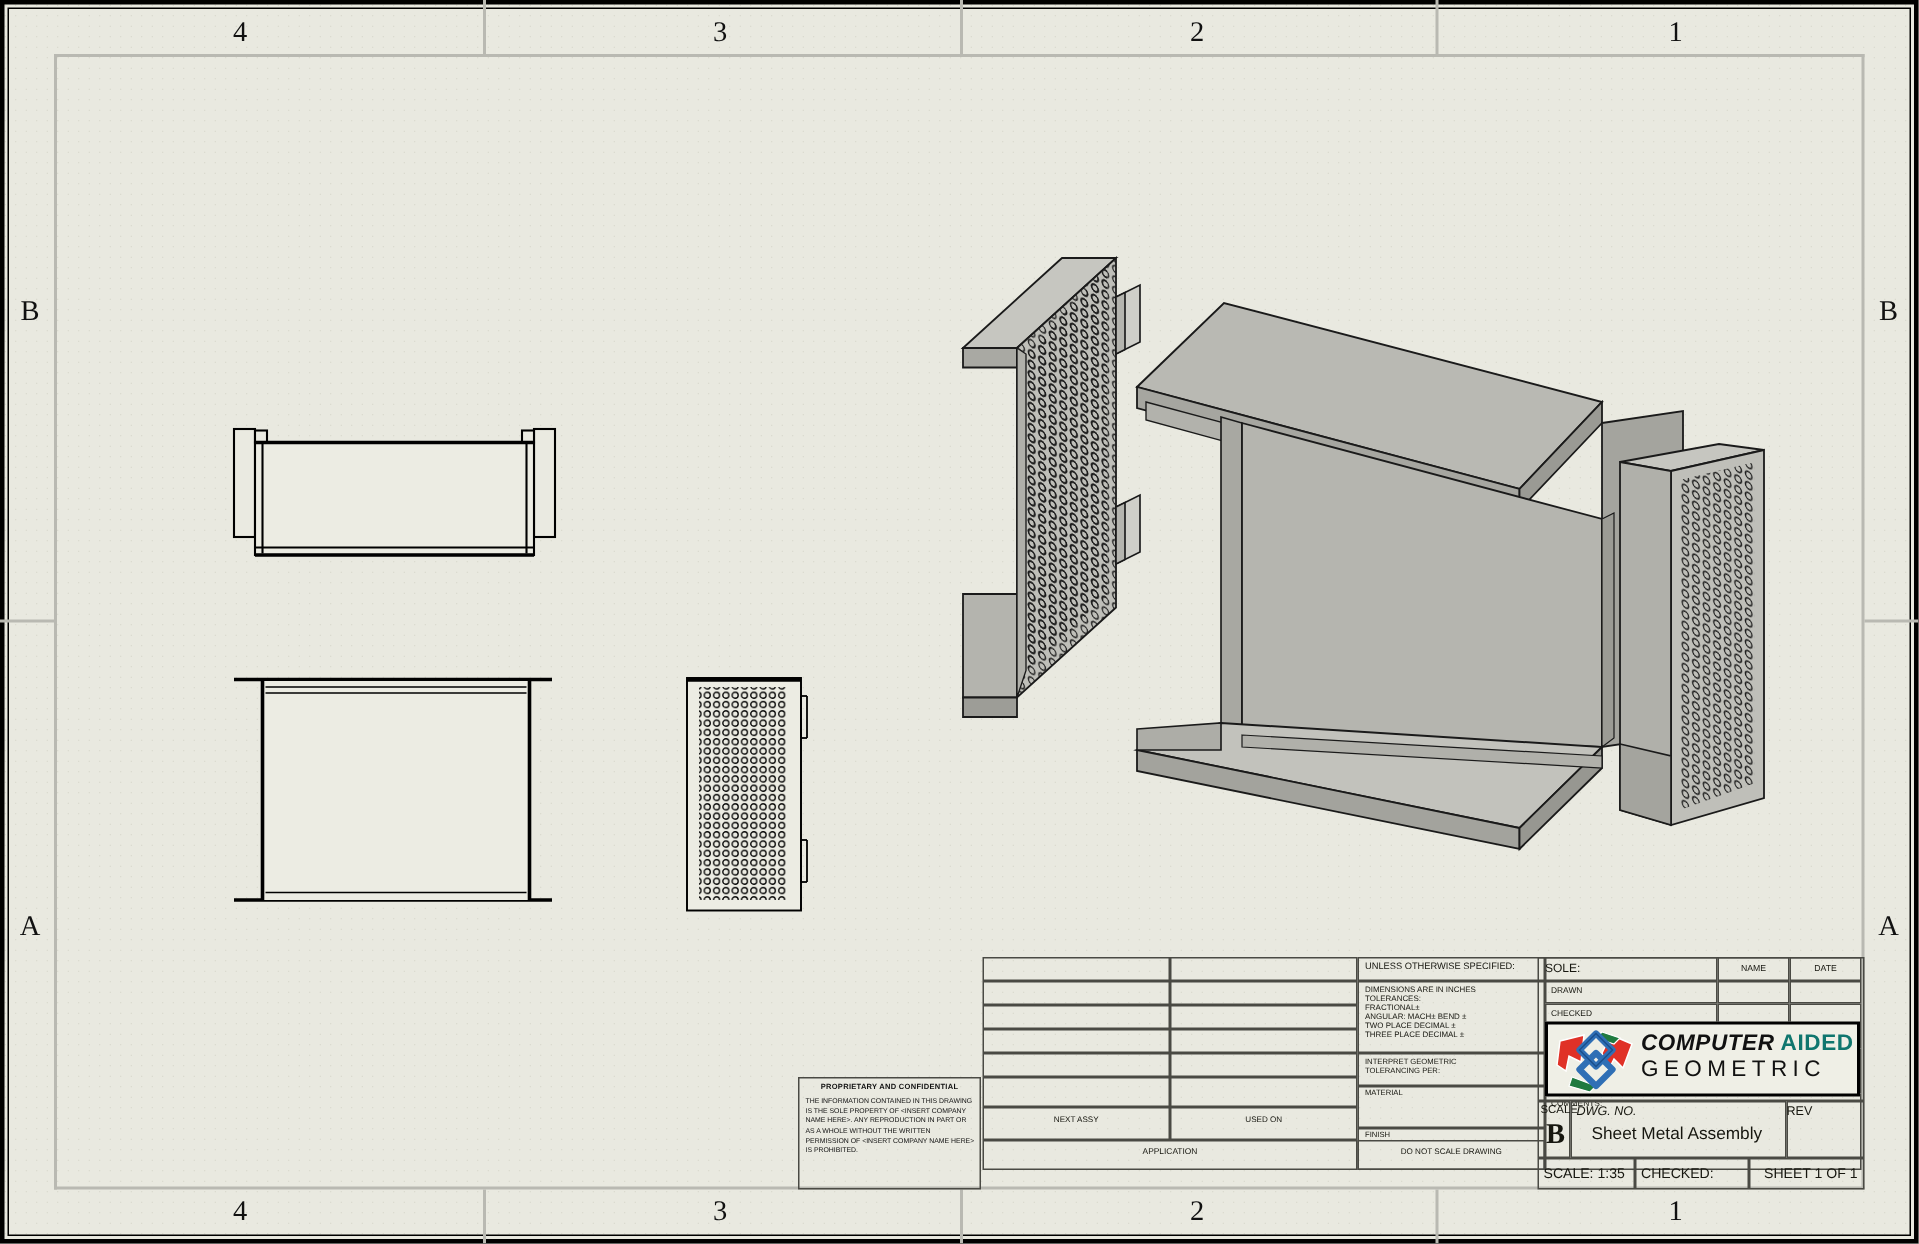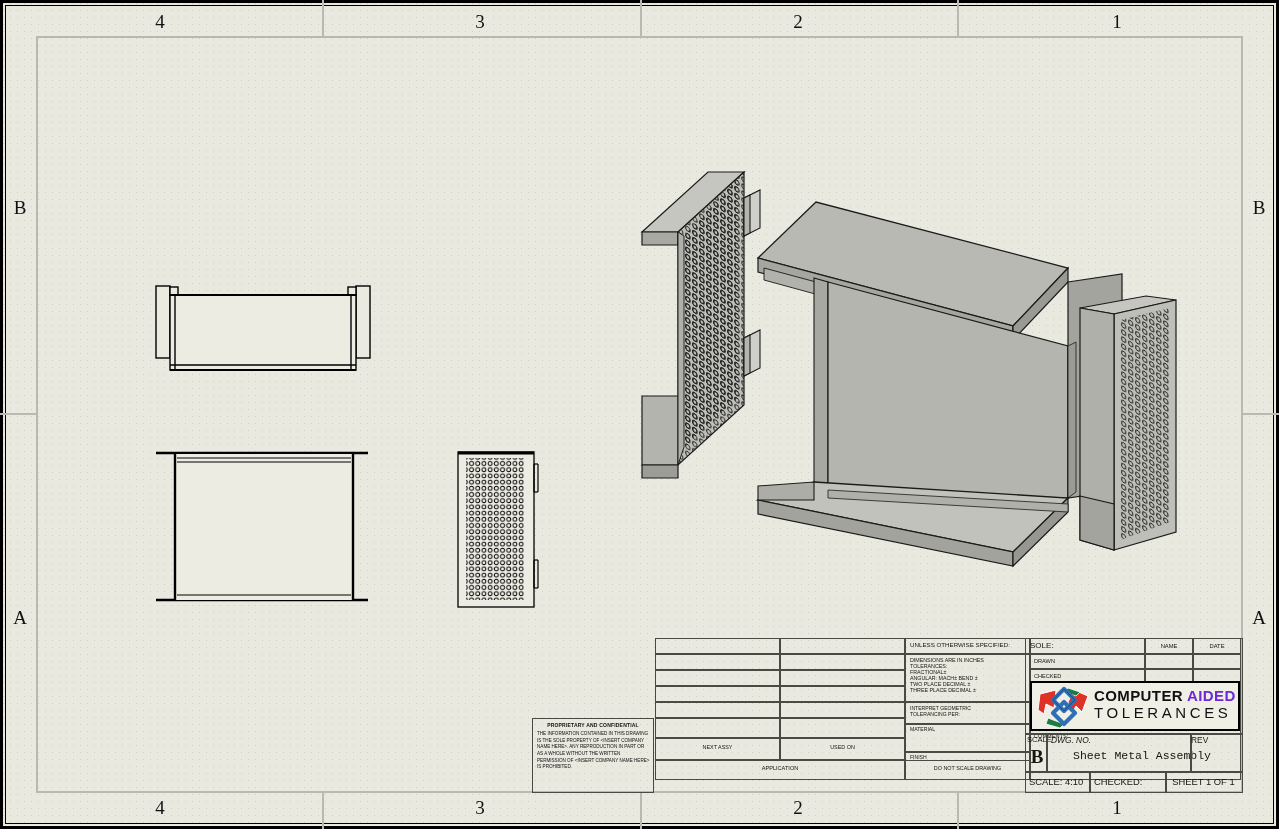--- a/index.html
+++ b/index.html
@@ -52,22 +52,22 @@
     font-size:5px;font-weight:bold;letter-spacing:.2px;color:#111;}
   .prop-body{position:absolute;left:4px;top:12px;right:3px;
     font-size:4.6px;line-height:1.45;color:#111;white-space:pre-line;}
 
   
   #logo-cell{position:absolute;left:1030px;top:681px;width:210px;height:50px;
     border:2px solid #000;box-sizing:border-box;background:#efefe6;overflow:hidden;}
   .logo-text{position:absolute;left:62px;top:5px;}
   .logo-l1{font-size:15px;font-weight:bold;letter-spacing:.4px;line-height:1;}
   .logo-l2{font-size:15px;letter-spacing:3.6px;line-height:1.35;color:#111;}
-  .c-black{color:#111;}
-  .c-blue{color:#6d28d9;text-align:right;}
+  .c-black{color:#111;font-style:italic;}
+  .c-blue{color:#0f766e;text-align:right;}
 </style>
 </head>
 <body>
 
 <div id="sheet">
 
   <div class="frame-outer"></div>
   <div class="frame-inner"></div>
 
   <div class="band band-top"></div>
@@ -306,34 +306,34 @@
   <div style="position:absolute;left:1025px;top:638px;width:218px;height:155px;">
     <div class="tb" style="position:absolute;left:0;top:0;width:218px;height:96px;border:1px solid #4a4a44;box-sizing:border-box;"></div>
     <div class="tbtxt" style="left:5px;top:4px;font-size:8px;">SOLE:</div>
 
     <div class="tb" style="position:absolute;left:0;top:96px;width:22px;height:38px;border:1px solid #4a4a44;box-sizing:border-box;"></div>
     <div class="tbtxt" style="left:2px;top:98px;width:20px;text-align:center;font-size:7.6px;">SCALE</div>
     <div class="tbtxt" style="left:2px;top:108px;width:20px;text-align:center;font-size:19px;font-weight:bold;font-family:'Liberation Serif',serif;">B</div>
 
     <div class="tb" style="position:absolute;left:22px;top:96px;width:144px;height:38px;border:1px solid #4a4a44;box-sizing:border-box;"></div>
     <div class="tbtxt" style="left:26px;top:98px;font-size:8.4px;font-style:italic;">DWG.  NO.</div>
-    <div class="tbtxt" style="left:48px;top:112px;font-size:11.5px;font-family:Liberation Mono, monospace;">Sheet Metal Assembly</div>
+    <div class="tbtxt" style="left:36px;top:112px;font-size:11.5px;">Sheet Metal Assembly</div>
 
     <div class="tb" style="position:absolute;left:166px;top:96px;width:52px;height:38px;border:1px solid #4a4a44;box-sizing:border-box;"></div>
     <div class="tbtxt" style="left:166px;top:98px;width:50px;text-align:left;padding-right:4px;font-size:8.4px;">REV</div>
     <div class="tbtxt" style="left:166px;top:112px;width:50px;text-align:center;font-size:10px;"></div>
 
     <div class="tb" style="position:absolute;left:0;top:134px;width:65px;height:21px;border:1px solid #4a4a44;box-sizing:border-box;"></div>
-    <div class="tbtxt" style="left:4px;top:139px;font-size:9.4px;">SCALE: 4:10</div>
+    <div class="tbtxt" style="left:4px;top:139px;font-size:9.4px;">SCALE: 1:35</div>
 
     <div class="tb" style="position:absolute;left:65px;top:134px;width:76px;height:21px;border:1px solid #4a4a44;box-sizing:border-box;"></div>
     <div class="tbtxt" style="left:69px;top:139px;font-size:9.4px;">CHECKED:</div>
 
     <div class="tb" style="position:absolute;left:141px;top:134px;width:77px;height:21px;border:1px solid #4a4a44;box-sizing:border-box;"></div>
-    <div class="tbtxt" style="left:141px;top:139px;width:75px;text-align:center;font-size:9.4px;">SHEET 1 OF 1</div>
+    <div class="tbtxt" style="left:151px;top:139px;width:75px;text-align:left;font-size:9.4px;">SHEET 1 OF 1</div>
   </div>
 
   <div id="logo-cell">
     <svg width="58" height="46" style="position:absolute;left:2px;top:1px;">
       <g>
         <path d="M6,10 L22,6 L20,24 L12,20 L10,30 L4,26 Z" fill="#e03127" stroke="#fff" stroke-width="1"></path>
         <path d="M40,6 L54,12 L48,28 L42,22 L38,30 L34,18 Z" fill="#e03127" stroke="#fff" stroke-width="1"></path>
         <path d="M14,34 L30,40 L26,44 L12,40 Z" fill="#1f7a3f" stroke="#fff" stroke-width="0.8"></path>
         <path d="M34,4 L46,8 L42,12 L30,8 Z" fill="#1f7a3f" stroke="#fff" stroke-width="0.8"></path>
         <g fill="none" stroke="#2f6fb5" stroke-width="4.2" stroke-linejoin="round">
@@ -343,17 +343,17 @@
         <g fill="none" stroke="#1a4f8c" stroke-width="1">
           <path d="M30,5 L41,16 L30,27 L19,16 Z"></path>
         </g>
       </g>
     </svg>
     <div class="logo-text">
       <div class="logo-l1">
         <span class="c-black">COMPUTER</span>
         <span class="c-blue">AIDED</span>
       </div>
-      <div class="logo-l2">TOLERANCES</div>
+      <div class="logo-l2">GEOMETRIC</div>
     </div>
   </div>
 
 </div>
 
 </body></html>

